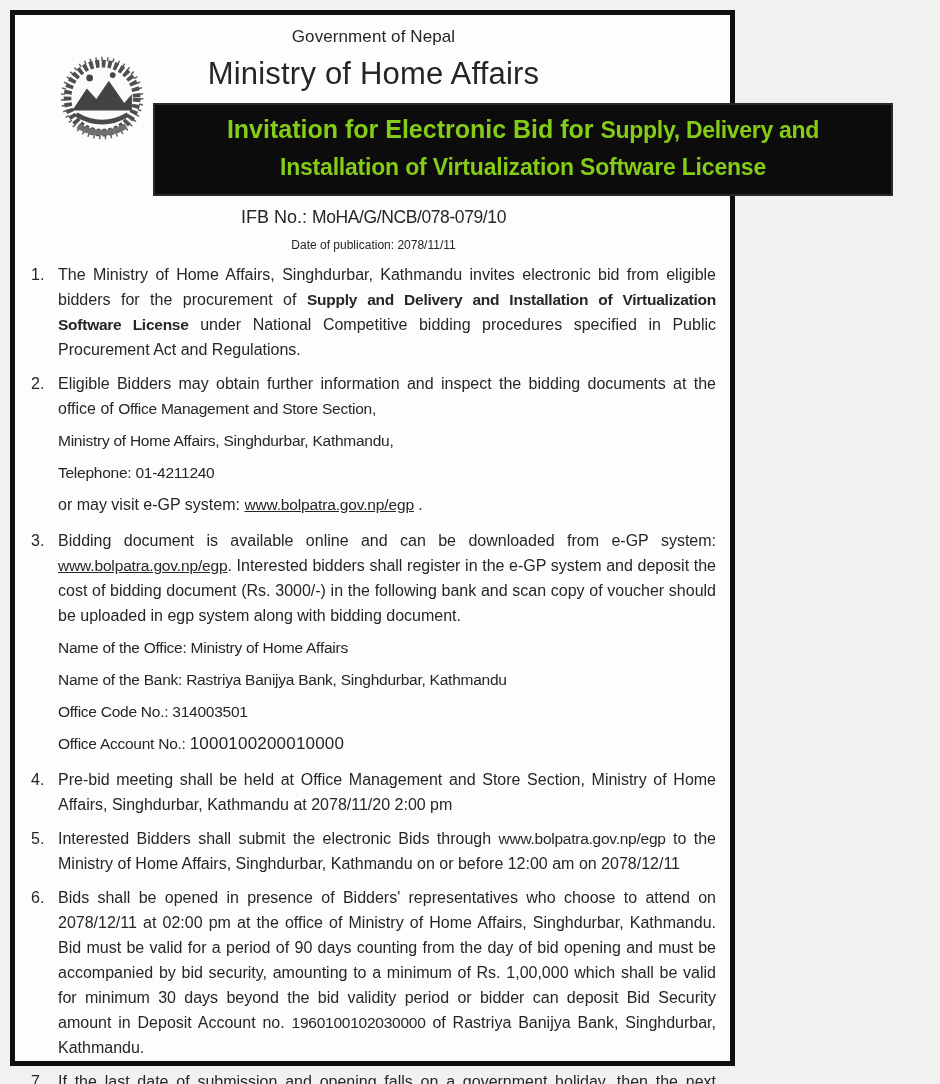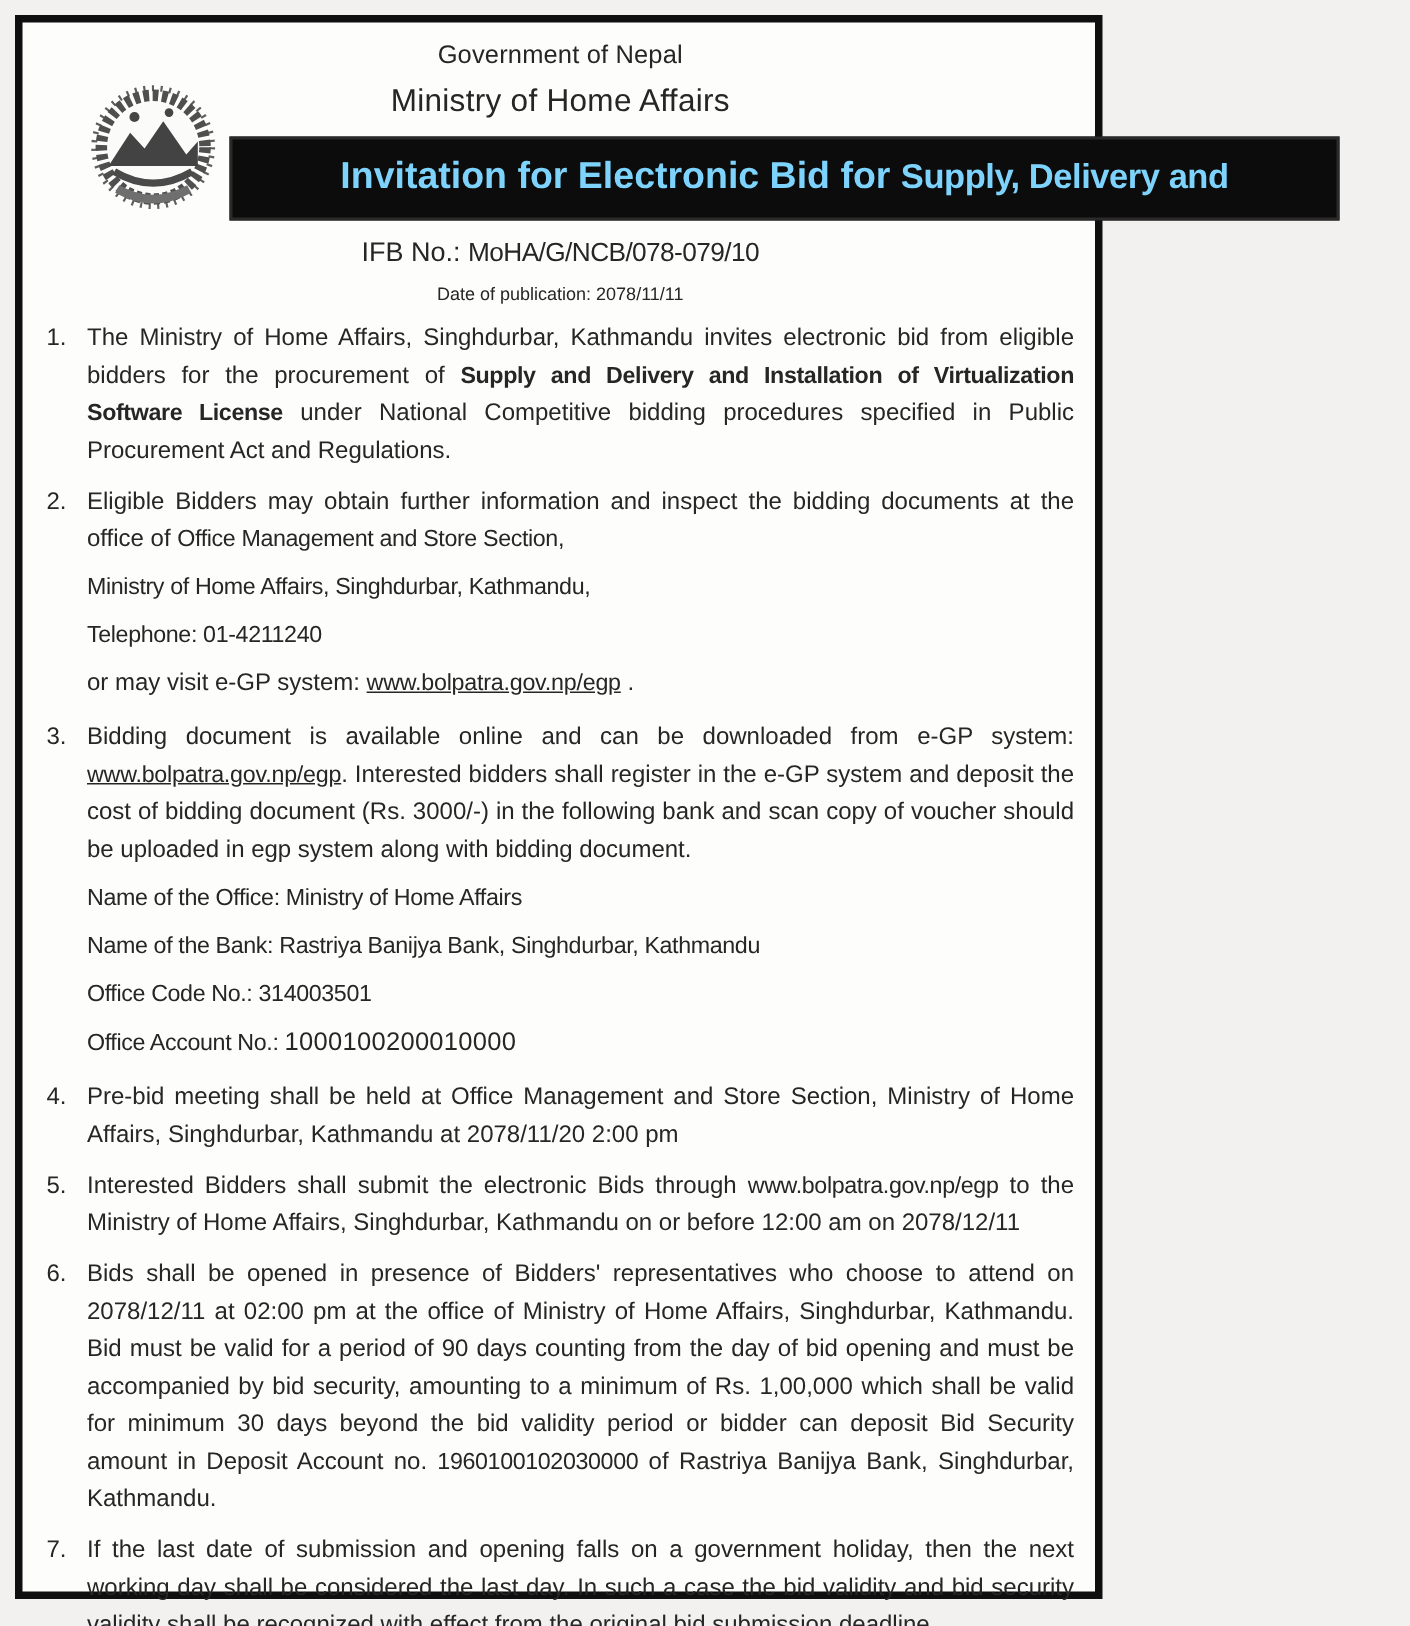--- a/index.html
+++ b/index.html
@@ -12,24 +12,24 @@
   }
   .sheet{
     position:absolute;left:10px;top:10px;width:725px;height:1056px;
     box-sizing:border-box;background:#fdfdfc;border:5px solid #0f0f0f;
     padding:6px 14px 6px 16px;
   }
   
   .hdr{position:relative;text-align:center;}
   .emblem{position:absolute;left:26px;top:30px;width:96px;height:100px;}
   .gov{font-size:17px;padding-top:6px;letter-spacing:.1px;}
-  .min{font-size:21px;margin-top:9px;letter-spacing:.2px;}
+  .min{font-size:31px;margin-top:9px;letter-spacing:.2px;}
   .banner{
     margin:11px 0 0 122px;width:740px;box-sizing:border-box;
-    background:#0c0c0c;color:#7dd3fc;text-align:center;
+    background:#0c0c0c;color:#84cc16;text-align:center;
     padding:9px 6px 13px 6px;border:2px solid #2a2a2a;
   }
   .banner .l1{font-size:25px;font-weight:700;line-height:30px;}
   .banner .seg-b{font-size:23px;letter-spacing:-.3px;}
   .banner .l2{font-size:23px;font-weight:700;margin-top:9px;letter-spacing:-.2px;}
   .ifb{font-size:18px;margin-top:11px;}
   .ifb .ifb-val{font-weight:400;letter-spacing:-.4px;font-size:17.5px;}
   .pub{font-size:12px;margin-top:10px;margin-bottom:6px;}
   
   .items{margin-top:10px;}
@@ -60,20 +60,21 @@
         <circle cx="58" cy="23" r="3" fill="#454545"></circle>
         <path d="M16 60 L31 37 L41 48 L54 29 L70 52 L78 43 L78 60 Z" fill="#434343"></path>
         <path d="M20 64 Q47 80 74 64" stroke="#4a4a4a" stroke-width="5" fill="none"></path>
         <path d="M22 76 Q47 90 72 76" stroke="#6f6f6f" stroke-width="6" fill="none"></path>
       </svg>
     </div>
     <div class="gov">Government of Nepal</div>
     <div class="min">Ministry of Home Affairs</div>
     <div class="banner">
       <div class="l1"><span>Invitation for Electronic Bid for </span><span class="seg-b">Supply, Delivery and</span></div>
+      <div class="l2">Installation of Virtualization Software License</div>
     </div>
     <div class="ifb"><span>IFB No.: </span><span class="ifb-val">MoHA/G/NCB/078-079/10</span></div>
     <div class="pub">Date of publication: 2078/11/11</div>
   </div>
 
   <div class="items">
       <div class="item">
         <div class="num">1.</div>
         <div class="ibody">
           <p class="para just"><span class="sg-n">The Ministry of Home Affairs, Singhdurbar, Kathmandu invites electronic bid from eligible bidders for the procurement of </span><span class="sg-bc">Supply and Delivery and Installation of Virtualization Software License</span><span class="sg-n"> under National Competitive bidding procedures specified in Public Procurement Act and Regulations.</span></p>

